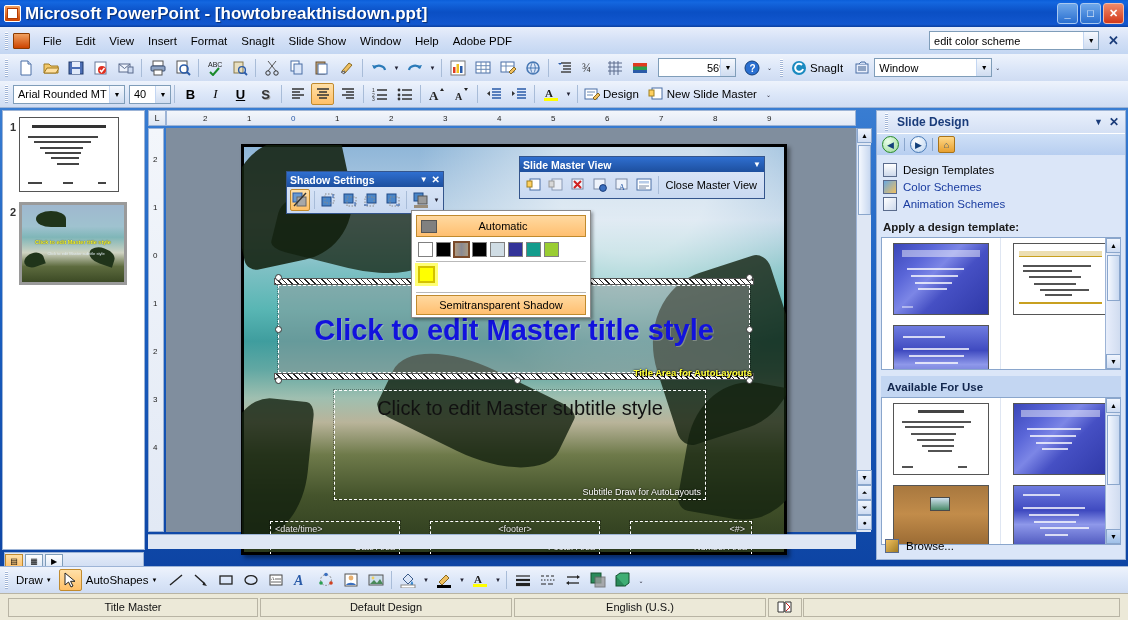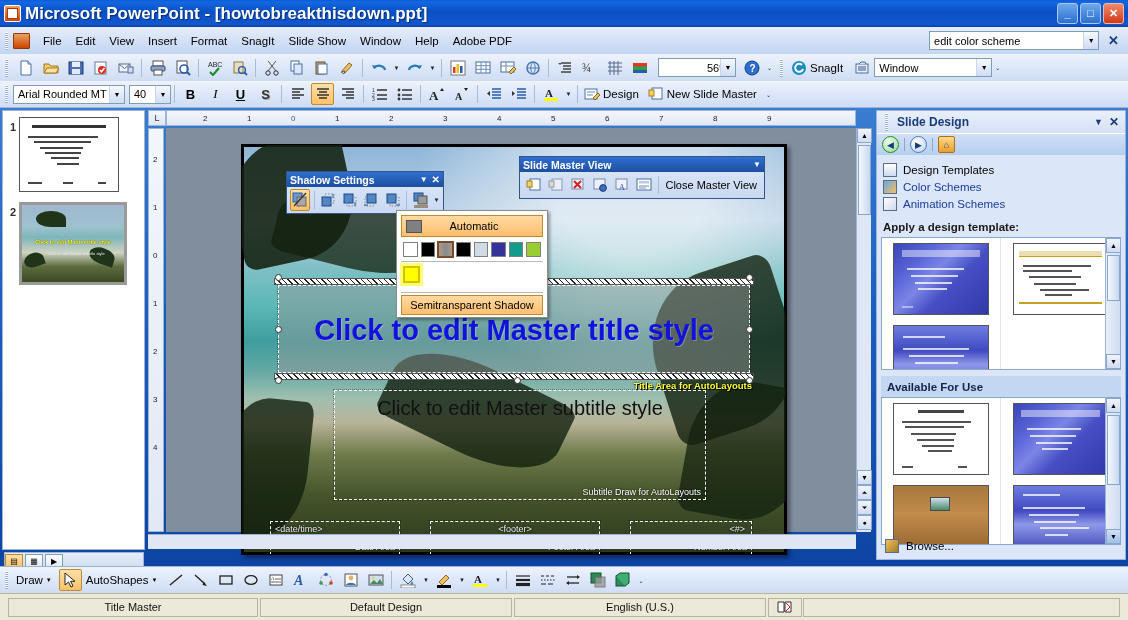--- a/index.html
+++ b/index.html
@@ -243,21 +243,21 @@
   }
   .float-tb .cap .sp { margin-left:auto; display:flex; gap:4px; align-items:center; }
   .float-tb .body { display:flex; align-items:center; padding: 2px 2px; }
   #shadow-settings { left: 286px; top: 171px; width: 158px; }
   #slide-master-view { left: 519px; top: 156px; width: 246px; }
   #slide-master-view .body { padding: 2px 3px; }
   .smv-label { font-size: 11px; padding: 0 4px; white-space: nowrap; }
 
   
   .dropmenu {
-    position:absolute; left: 396px; top: 210px; width: 152px;
+    position:absolute; left: 411px; top: 210px; width: 180px;
     background: #fff; border: 1px solid #8a8a8a;
     box-shadow: 2px 2px 3px rgba(0,0,0,.35);
     z-index: 60;
   }
   .dm-auto {
     margin: 4px 4px 2px; height: 22px;
     background: linear-gradient(to bottom,#ffd9a0,#ffbf70);
     border: 1px solid #c08a2e;
     display:flex; align-items:center; font-size:11px;
   }
@@ -819,21 +819,21 @@
         <div class="ttext">Click to edit Master title style</div>
         <div class="handle" style="left:-4px;top:-12px"></div>
         <div class="handle" style="left:50%;top:-12px"></div>
         <div class="handle" style="right:-4px;top:-12px"></div>
         <div class="handle" style="left:-4px;top:40px"></div>
         <div class="handle" style="right:-4px;top:40px"></div>
         <div class="handle" style="left:-4px;bottom:-12px"></div>
         <div class="handle" style="left:50%;bottom:-12px"></div>
         <div class="handle" style="right:-4px;bottom:-12px"></div>
       </div>
-      <div class="lbl-yellow" style="right:34px;top:235px">Title Area for AutoLayouts</div>
+      <div class="lbl-yellow" style="right:34px;top:222px">Title Area for AutoLayouts</div>
 
       <div class="ph ph-sub">
         <div class="stext">Click to edit Master subtitle style</div>
         <div class="lbl-white" style="right:4px;bottom:2px">Subtitle Draw for AutoLayouts</div>
       </div>
 
       <div class="ph ph-foot ph-date">
         <span class="small-code">&lt;date/time&gt;</span>
         <span class="area-lbl">Date Area</span>
       </div>

